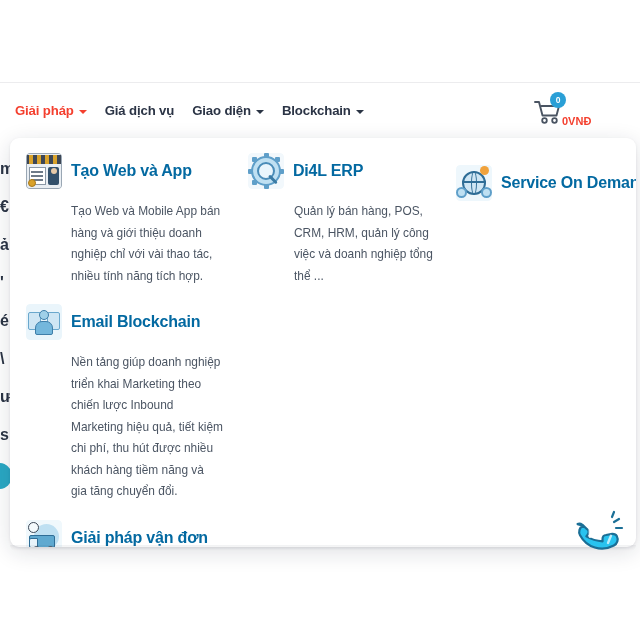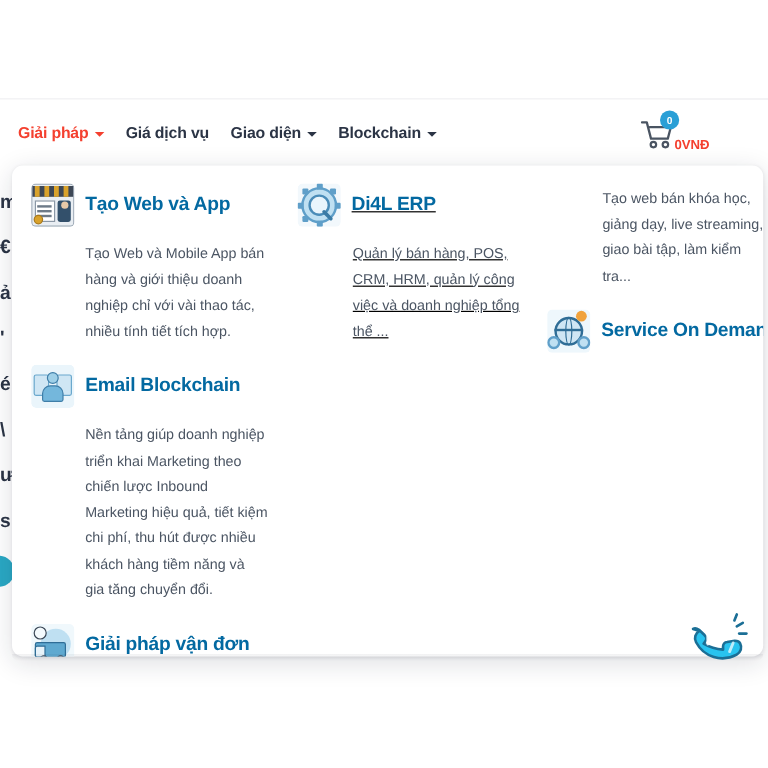--- a/index.html
+++ b/index.html
@@ -144,21 +144,21 @@
     left: 0; top: 0;
     width: 626px;
     padding: 10px 0 0 0;
   }
   .columns {
     display: flex;
     align-items: flex-start;
   }
   .col { }
   .col-1 { width: 222px; padding-left: 16px; }
-  .col-2 { width: 208px; text-decoration: underline; }
+  .col-2 { width: 208px; }
   .col-3 { width: 180px; }
 
   .entry { margin-bottom: 2px; }
   .entry-head {
     display: flex;
     align-items: center;
     gap: 9px;
     height: 46px;
   }
   .entry-icon {
@@ -339,21 +339,21 @@
                 <span class="ic shop-card"></span>
                 <span class="ic shop-line" style="top:18px"></span>
                 <span class="ic shop-line" style="top:22px"></span>
                 <span class="ic shop-line" style="top:26px"></span>
                 <span class="ic shop-per"></span>
                 <span class="ic shop-head"></span>
                 <span class="ic shop-coin"></span>
               </div>
               <div class="entry-title">Tạo Web và App</div>
             </div>
-            <div class="entry-desc">Tạo Web và Mobile App bán hàng và giới thiệu doanh nghiệp chỉ với vài thao tác, nhiều tính tiết tích hợp.</div>
+            <div class="entry-desc">Tạo Web và Mobile App bán hàng và giới thiệu doanh nghiệp chỉ với vài thao tác, nhiều tính năng tích hợp.</div>
           </div>
 
           <div class="entry-gap-1"></div>
 
           <div class="entry">
             <div class="entry-head">
               <div class="entry-icon">
                 <span class="ic em-bg"></span>
                 <span class="ic em-l"></span>
                 <span class="ic em-r"></span>
@@ -410,21 +410,20 @@
           <div class="entry-gap-1"></div>
 
           <div class="entry">
           </div>
 
         </div>
 
         <div class="col col-3">
 
           <div class="entry">
-            <div class="entry-desc">Tạo web bán khóa học, giảng dạy, live streaming, giao bài tập, làm kiểm tra...</div>
           </div>
 
           <div class="entry-gap-1"></div>
 
           <div class="entry">
             <div class="entry-head">
               <div class="entry-icon">
                 <span class="ic sd-bg"></span>
                 <span class="ic sd-globe"></span>
                 <span class="ic sd-mer"></span>

